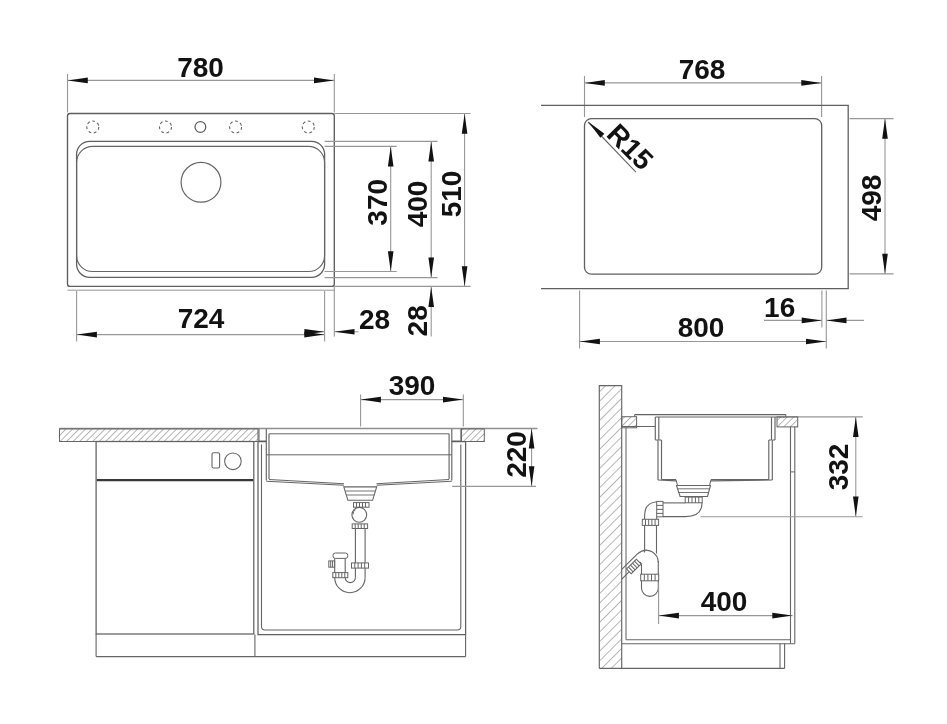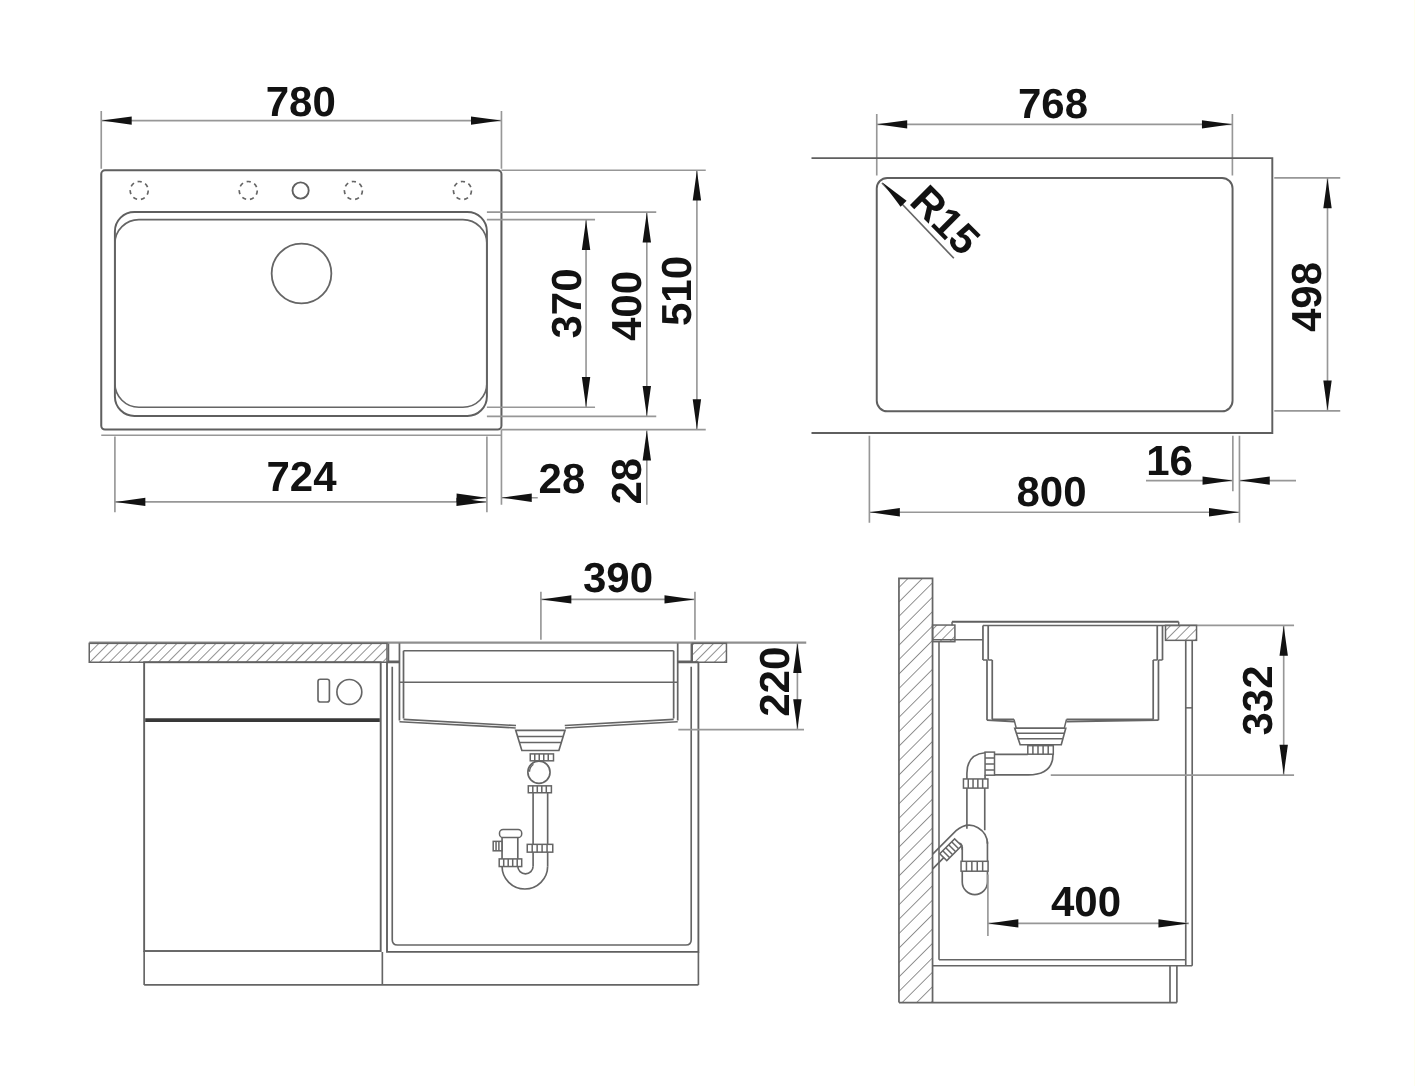--- a/index.html
+++ b/index.html
@@ -1,16 +1,16 @@
 <!DOCTYPE html>
 <html><head>
 <meta charset="utf-8">
 <style>
 html,body{margin:0;padding:0;background:#ffffff;}
-#page{width:943px;height:724px;position:relative;background:#fef9c3;overflow:hidden;}
+#page{width:943px;height:724px;position:relative;background:#22c55e;overflow:hidden;}
 text{font-family:"Liberation Sans",sans-serif;font-weight:bold;fill:#121212;}
 .t28{font-size:28px;}
 </style>
 </head>
 <body>
 <div id="page">
 <svg width="947" height="724" viewBox="0 0 947 724" xmlns="http://www.w3.org/2000/svg">
 <defs>
 <pattern id="ct" patternUnits="userSpaceOnUse" width="4.6" height="8" patternTransform="rotate(45)">
 <line x1="0" y1="0" x2="0" y2="8" stroke="#6f6f6f" stroke-width="1"></line>

